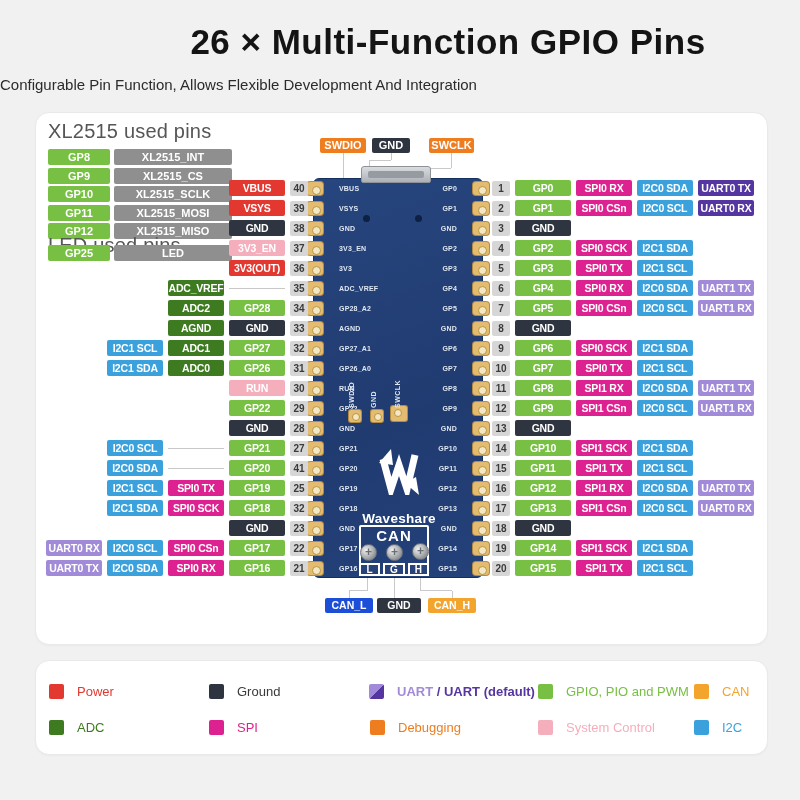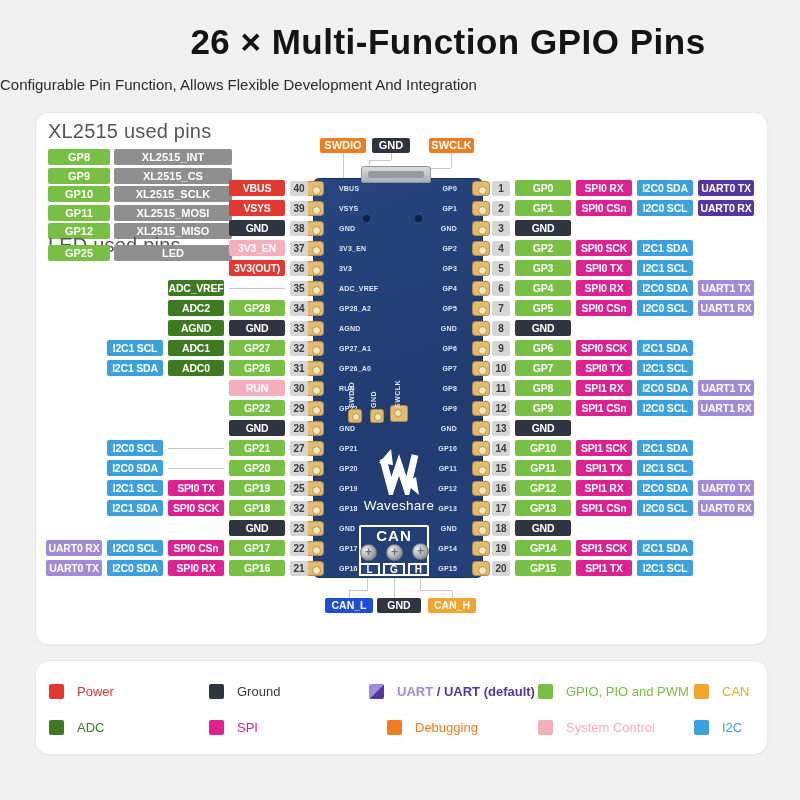--- a/index.html
+++ b/index.html
@@ -58,21 +58,21 @@
                 background:#969AA1; }
   .dot { position:absolute; width:7px; height:7px; border-radius:50%; background:#0D2142; }
   .dbg-pad { position:absolute; background:#E3BC72; border:1px solid rgba(140,100,30,.55); border-radius:3px; }
   .dbg-pad::after { content:""; position:absolute; left:3px; top:3px; width:6px; height:6px; border-radius:50%;
                     background:#F4E7C3; border:1px solid #B9953F; }
   .dbg-silk { position:absolute; top:192px; height:37px; writing-mode:vertical-rl; transform:rotate(180deg);
               color:#DFE7F2; font-weight:bold; font-size:7px; letter-spacing:0.5px; }
   .logo { position:absolute; left:0; top:270px; width:170px; text-align:center; color:#fff; }
   .logo svg { display:block; margin:0 auto; }
   .logo .reg { position:absolute; left:118px; top:-2px; font-size:9px; font-weight:bold; }
-  .logo .brand { margin-top:3px; font-size:13.5px; font-weight:normal; letter-spacing:0.3px; }
+  .logo .brand { margin-top:16px; font-size:13.5px; font-weight:bold; letter-spacing:0.3px; }
   .can-box { position:absolute; left:45px; top:346px; width:70px; height:51px; border:2px solid #fff; border-radius:2px; }
   .can-title { text-align:center; color:#fff; font-weight:bold; font-size:15px; line-height:17px; letter-spacing:1px; }
   .screw { position:absolute; width:17px; height:17px; border-radius:50%;
            background:radial-gradient(circle at 35% 35%, #F2F2F2, #8E9296 72%); border:1px solid #6E7276; }
   .screw::after { content:"+"; position:absolute; left:0; top:0; width:15px; height:15px; color:#6B6F73;
                   font-size:12px; line-height:14px; text-align:center; font-weight:bold; }
   .lgh { position:absolute; left:-2px; right:-2px; bottom:-2px; display:flex; gap:3px; }
   .lgh div { flex:1; height:13px; border:2px solid #fff; color:#fff; font-weight:bold; font-size:10px;
              line-height:9px; text-align:center; background:rgba(255,255,255,0.02); }
 
@@ -341,21 +341,21 @@
       <div class="pin-row left" style="top: 440px;">
         <div class="fbadge" style="background: rgb(59, 161, 220);">I2C0 SCL</div>
         <div class="fbadge spacer"></div>
         <div class="fbadge" style="background: rgb(119, 192, 67);">GP21</div>
         <div class="pin-num">27</div>
       </div>
       <div class="pin-row left" style="top: 460px;">
         <div class="fbadge" style="background: rgb(59, 161, 220);">I2C0 SDA</div>
         <div class="fbadge spacer"></div>
         <div class="fbadge" style="background: rgb(119, 192, 67);">GP20</div>
-        <div class="pin-num">26</div>
+        <div class="pin-num">41</div>
       </div>
       <div class="pin-row left" style="top: 480px;">
         <div class="fbadge" style="background: rgb(59, 161, 220);">I2C1 SCL</div>
         <div class="fbadge" style="background: rgb(222, 33, 144);">SPI0 TX</div>
         <div class="fbadge" style="background: rgb(119, 192, 67);">GP19</div>
         <div class="pin-num">25</div>
       </div>
       <div class="pin-row left" style="top: 500px;">
         <div class="fbadge" style="background: rgb(59, 161, 220);">I2C1 SDA</div>
         <div class="fbadge" style="background: rgb(222, 33, 144);">SPI0 SCK</div>
@@ -538,21 +538,21 @@
           <div class="legend-label" style="color: rgb(243, 164, 44);">CAN</div>
         </div>
         <div class="legend-item" style="left: 13px; top: 59px;">
           <div class="swatch" style="background: rgb(61, 122, 32);"></div>
           <div class="legend-label" style="color: rgb(61, 122, 32);">ADC</div>
         </div>
         <div class="legend-item" style="left: 173px; top: 59px;">
           <div class="swatch" style="background: rgb(222, 33, 144);"></div>
           <div class="legend-label" style="color: rgb(222, 33, 144);">SPI</div>
         </div>
-        <div class="legend-item" style="left: 351px; top: 59px;">
+        <div class="legend-item" style="left: 334px; top: 59px;">
           <div class="swatch" style="background: rgb(238, 125, 32);"></div>
           <div class="legend-label" style="color: rgb(238, 125, 32);">Debugging</div>
         </div>
         <div class="legend-item" style="left: 502px; top: 59px;">
           <div class="swatch" style="background: rgb(245, 174, 188);"></div>
           <div class="legend-label" style="color: rgb(245, 174, 188);">System Control</div>
         </div>
         <div class="legend-item" style="left: 658px; top: 59px;">
           <div class="swatch" style="background: rgb(59, 161, 220);"></div>
           <div class="legend-label" style="color: rgb(59, 161, 220);">I2C</div>

